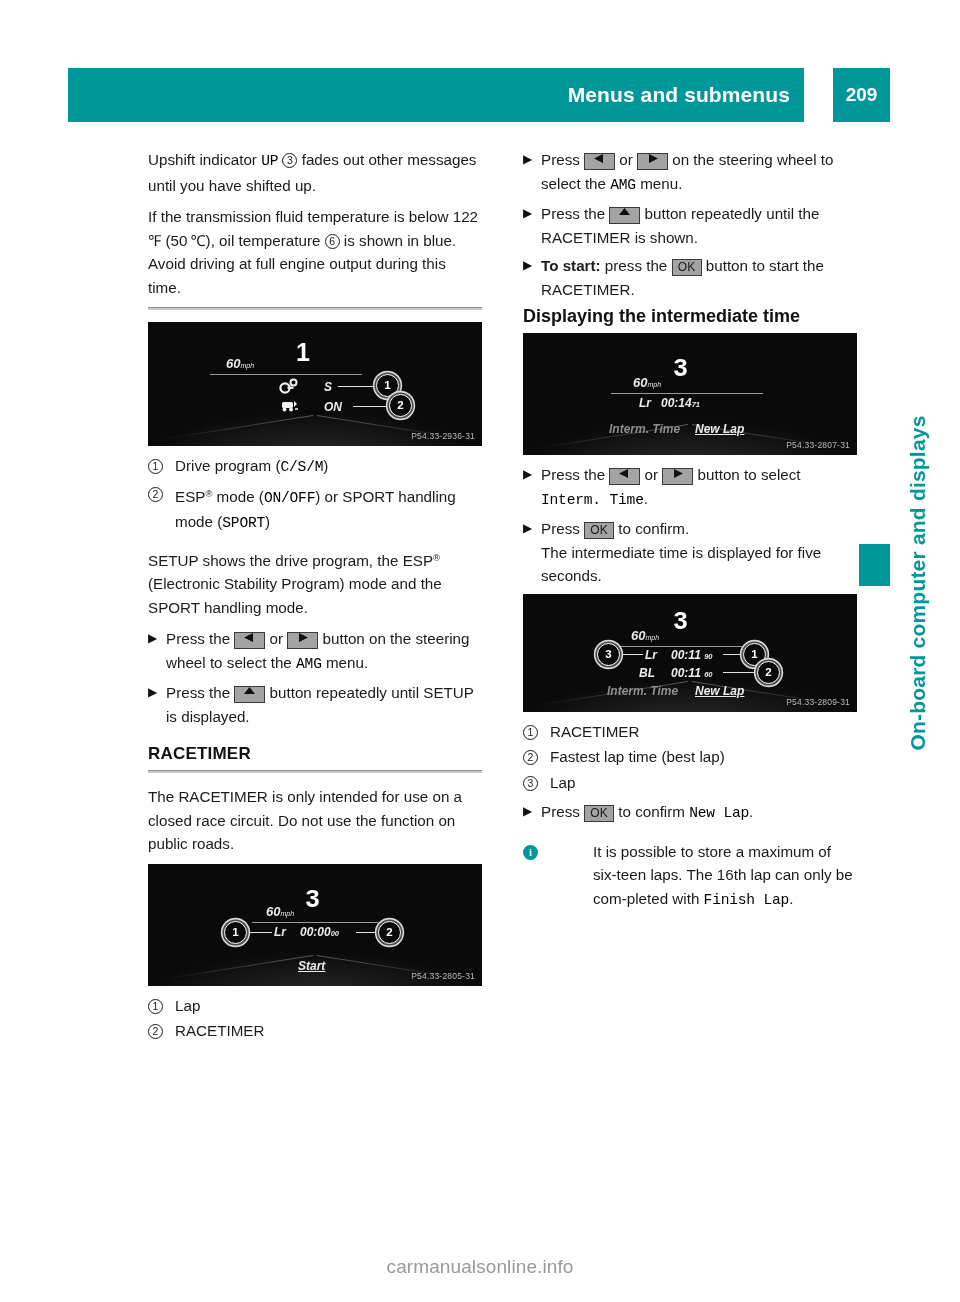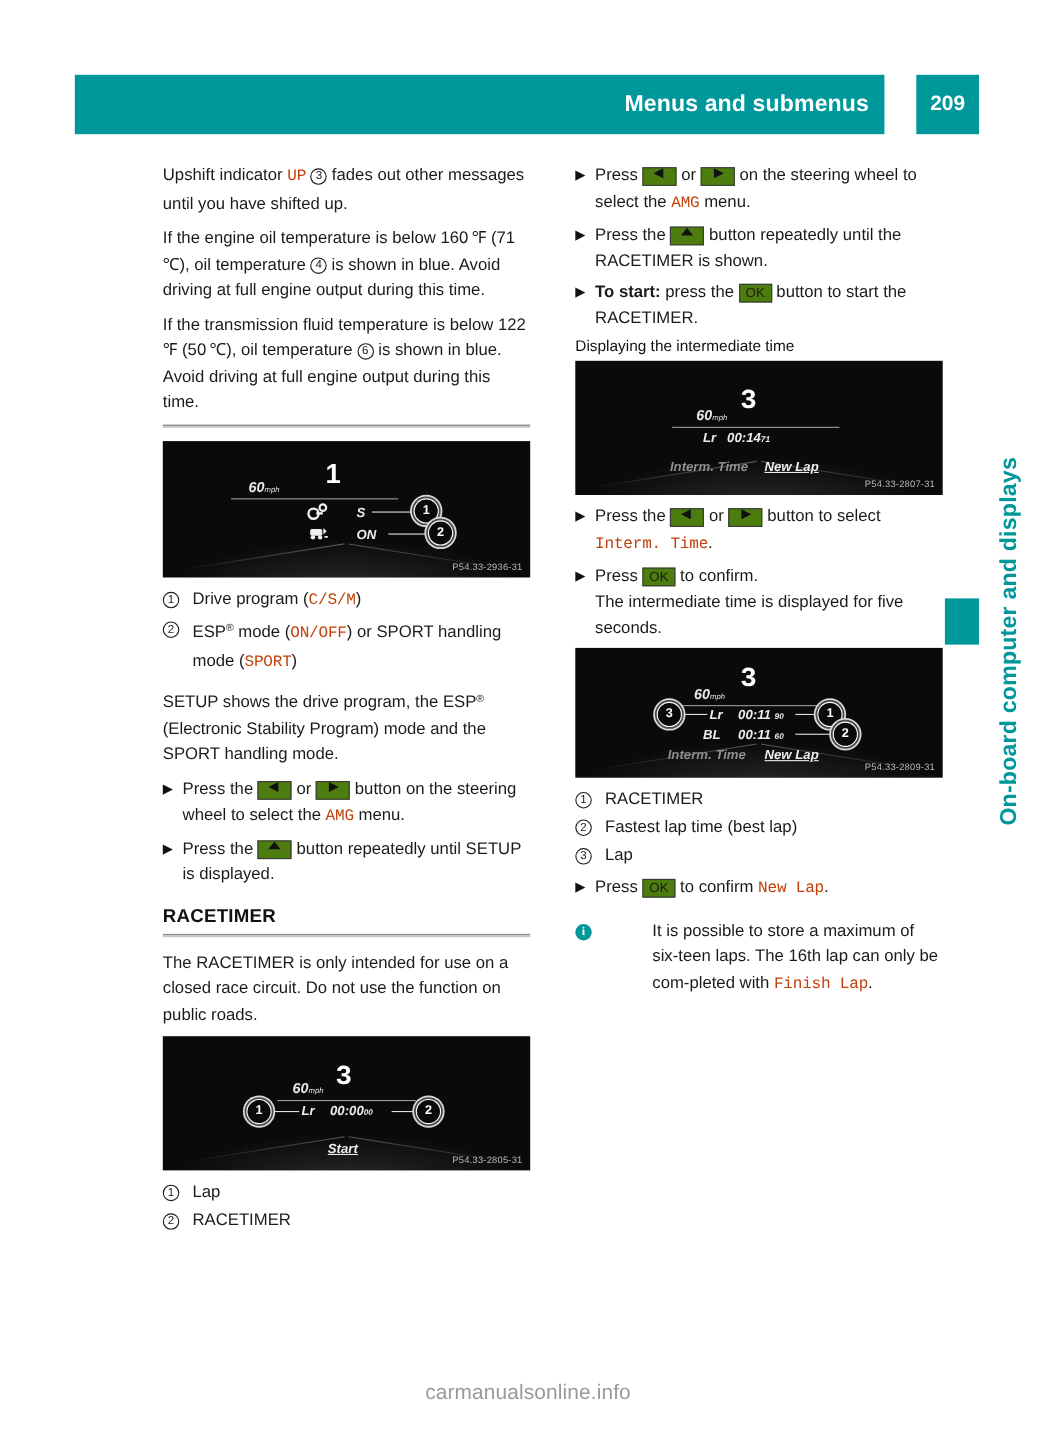--- a/index.html
+++ b/index.html
@@ -102,22 +102,22 @@
     letter-spacing: .2px;
     margin-top: 16px;
     margin-bottom: 6px;
   }
   .rule {
     height: 3px;
     background: linear-gradient(to bottom, #8d8d8d 0, #8d8d8d 1px, #c9c9c9 1px, #c9c9c9 3px);
     margin-bottom: 12px;
   }
   .sub-head {
-    font-size: 14px;
-    font-weight: normal;
+    font-size: 18px;
+    font-weight: bold;
     color: #111;
     margin-bottom: 5px;
   }
 
   
   .step {
     display: flex;
     font-size: 15.2px;
     line-height: 23.5px;
     color: #1b1b1b;
@@ -180,32 +180,32 @@
     line-height: 15px;
     text-align: center;
     font-family: "Liberation Serif", serif;
     vertical-align: 1px;
   }
   .note-body { flex: 1 1 auto; margin-left: 48px; }
 
   
   .mono-teal {
     font-family: "Liberation Mono", monospace;
-    color: #c2410c;
+    color: #000000;
     font-size: 14.6px;
     letter-spacing: -.2px;
   }
   .bold { font-weight: bold; }
   .sup { font-size: 9.5px; vertical-align: 5px; }
 
   
   .keycap {
     display: inline-block;
     border: 1.3px solid #3a3a3a;
-    background: #4d7c0f;
+    background: #a3a3a3;
     min-width: 31px;
     height: 17px;
     line-height: 14px;
     text-align: center;
     font-size: 11.5px;
     color: #1b1b1b;
     vertical-align: 0px;
     padding: 0 3px;
     font-family: "Liberation Sans", sans-serif;
   }
@@ -346,21 +346,20 @@
   <span class="side-tab-text">On-board computer and displays</span>
 </div>
 <div class="side-marker"></div>
 
 <div class="columns">
 
   <div class="col">
 
     <p class="body"><span>Upshift indicator </span><span class="mono-teal">UP</span> <span class="circref">3</span><span> fades out other messages until you have shifted up.</span></p>
 
-    <p class="body"><span>If the engine oil temperature is below 160 ℉ (71 ℃), oil temperature </span><span class="circref">4</span><span> is shown in blue. Avoid driving at full engine output during this time.</span></p>
 
     <p class="body"><span>If the transmission fluid temperature is below 122 ℉ (50 ℃), oil temperature </span><span class="circref">6</span><span> is shown in blue. Avoid driving at full engine output during this time.</span></p>
 
     <div class="rule"></div>
 
     <div class="figure fig-tall">
       <div class="road"></div>
       <span class="speed" style="left:78px; top:34px;"><span>60</span><span class="unit">mph</span></span>
       <span class="gear" style="left:148px; top:16px;">1</span>
       <div class="hline" style="left:62px; top:52px; width:152px;"></div>

